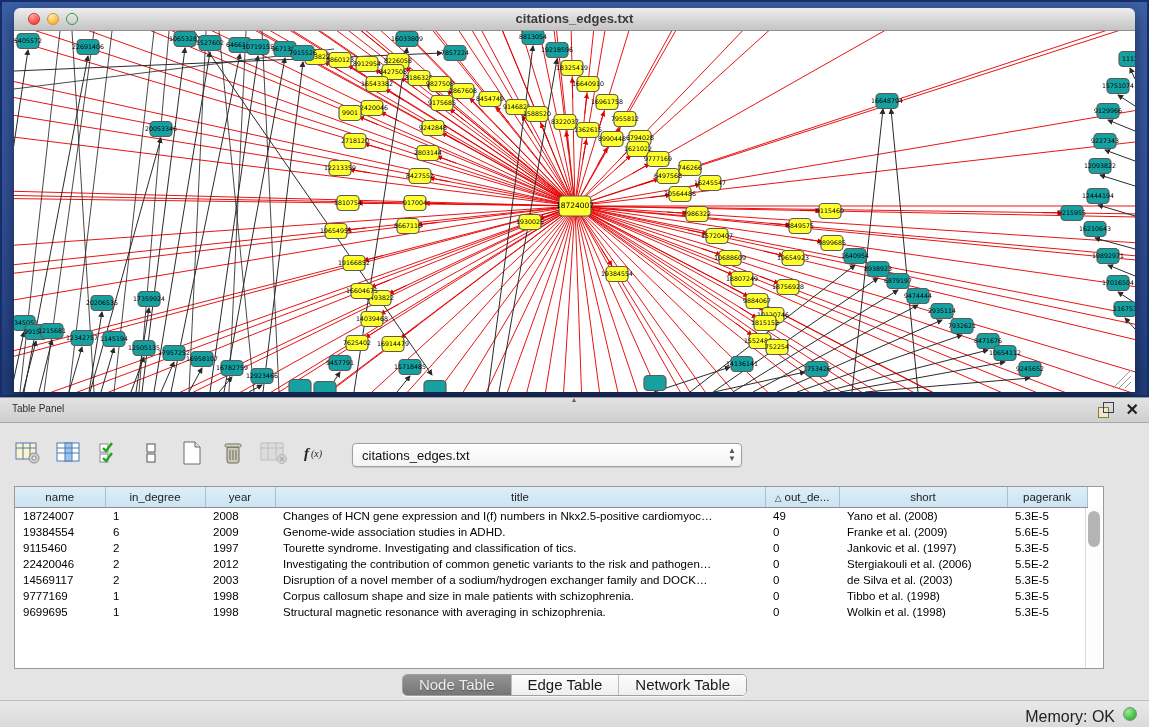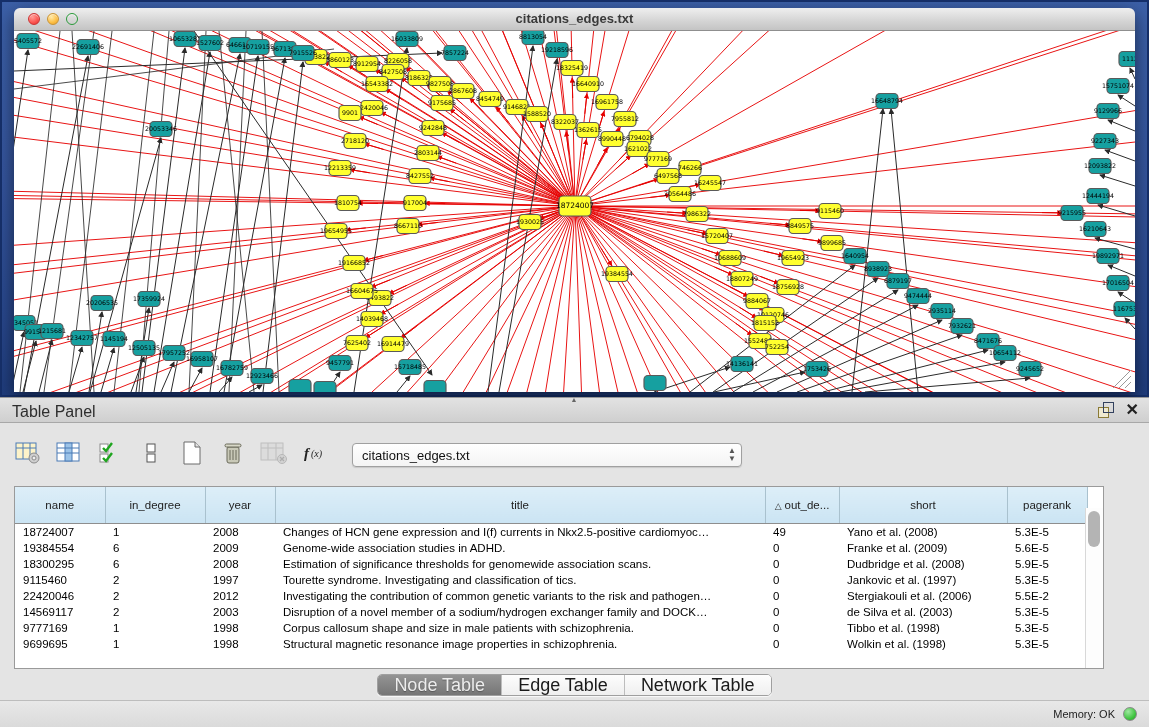--- a/index.html
+++ b/index.html
@@ -22,21 +22,21 @@
   .light.yellow{background:radial-gradient(circle at 35% 30%,#ffe9a8,#fdbd41 60%,#df9d33);border:1px solid #c99435;box-sizing:border-box;}
   .light.green{background:radial-gradient(circle at 35% 30%,#a5efa5,#34c749 60%,#27a337;);border:1px solid #2b9a3a;box-sizing:border-box;}
   .wtitle{position:absolute;left:0;right:0;top:3px;text-align:center;font-size:13px;color:#3a3a3a;font-weight:bold;}
   .gcanvas{position:relative;width:1121px;height:361px;background:#fff;overflow:hidden;}
   .gcanvas svg{display:block;}
   .grip{position:absolute;right:2px;bottom:2px;}
 
   
   .panel-header{position:absolute;left:0;top:397px;width:1149px;height:26px;box-sizing:border-box;
     background:linear-gradient(180deg,#e2e2e2,#cfcfcf);border-bottom:1px solid #a8a8a8;border-top:1px solid #9a9a9a;}
-  .panel-title{position:absolute;left:12px;top:5px;font-size:16px;color:#2e2e2e;}
+  .panel-title{position:absolute;left:12px;top:5px;font-size:10px;color:#2e2e2e;}
   .ph-icons{position:absolute;right:10px;top:4px;display:flex;gap:12px;align-items:center;}
   .float-icon{position:relative;width:16px;height:16px;}
   .float-icon .sq1{position:absolute;left:0;bottom:0;width:9px;height:9px;border:1.5px solid #8a7a35;background:#efe9cf;}
   .float-icon .sq2{position:absolute;right:0;top:0;width:9px;height:9px;border:1.5px solid #33415e;background:transparent;}
   .close-x{font-size:16px;font-weight:bold;color:#222;line-height:16px;cursor:default;}
   .splitter{position:absolute;left:568px;top:-1px;width:12px;height:5px;color:#666;font-size:7px;line-height:5px;text-align:center;}
 
   
   .panel-body{position:absolute;left:0;top:423px;width:1149px;height:277px;background:#e4e4e4;}
   .toolbar{position:absolute;left:14px;top:14px;height:36px;display:flex;align-items:center;gap:13px;}
@@ -47,40 +47,40 @@
   .combo .val{margin-left:9px;font-size:13px;color:#111;flex:1;overflow:hidden;white-space:nowrap;}
   .combo .stepper{width:18px;text-align:center;color:#555;font-size:8px;line-height:8px;border-left:0;}
 
   
   .tablewrap{position:absolute;left:14px;top:63px;width:1090px;height:183px;background:#fff;
     border:1px solid #9a9a9a;box-sizing:border-box;overflow:hidden;}
   table.grid{border-collapse:collapse;table-layout:fixed;width:1072px;}
   .c0{width:90px}.c1{width:100px}.c2{width:70px}.c3{width:490px}.c4{width:74px}.c5{width:168px}.c6{width:80px}
   table.grid th{height:20px;background:linear-gradient(180deg,#ddeef8,#cbe4f3);
     border-right:1px solid #a9c1ce;border-bottom:1px solid #8e8e8e;
-    font-size:11.5px;font-weight:normal;color:#222;text-align:center;padding:8px;overflow:hidden;white-space:nowrap;margin-left:16px;}
+    font-size:11.5px;font-weight:normal;color:#222;text-align:center;padding:0;overflow:hidden;white-space:nowrap;margin-left:16px;}
   table.grid td{height:16px;font-size:11.5px;color:#000;padding:0 0 0 8px;
     overflow:hidden;white-space:nowrap;line-height:16px;}
   .sort-glyph{font-size:9px;color:#333;margin-right:3px;}
   .vscroll{position:absolute;right:0;top:21px;bottom:0;width:17px;background:#fdfdfd;border-left:1px solid #d8d8d8;}
   .vthumb{position:absolute;left:2px;top:3px;width:12px;height:36px;border-radius:7px;background:#b4b4b4;}
 
   
   .tabsrow{position:absolute;left:0;top:251px;width:1149px;height:22px;text-align:center;}
   .segment{display:inline-flex;border:1px solid #9f9f9f;border-radius:5px;overflow:hidden;height:20px;
     background:#fff;box-shadow:0 1px 1px rgba(255,255,255,.8);}
-  .seg{padding:0 16px;font-size:18px;line-height:20px;color:#1a1a1a;background:linear-gradient(180deg,#fdfdfd,#efefef);
+  .seg{padding:0 16px;font-size:15px;line-height:20px;color:#1a1a1a;background:linear-gradient(180deg,#fdfdfd,#efefef);
     border-right:1px solid #bdbdbd;}
   .seg:last-child{border-right:0;}
   .seg.sel{background:linear-gradient(180deg,#949494,#767676);color:#ededed;text-shadow:0 1px 1px rgba(0,0,0,.3);}
 
   
   .statusbar{position:absolute;left:0;top:700px;width:1149px;height:27px;background:linear-gradient(180deg,#e8e8e8,#dadada);
     border-top:1px solid #bdbdbd;}
-  .mem{position:absolute;right:34px;top:7px;font-size:11px;color:#222;}
+  .mem{position:absolute;right:34px;top:7px;font-size:16px;color:#222;}
   .memdot{position:absolute;right:12px;top:6px;width:14px;height:14px;border-radius:50%;
     background:radial-gradient(circle at 35% 30%,#9fe8a0,#3cc33c 65%,#2a9a2a);border:1px solid #8a8a8a;box-sizing:border-box;}
 </style>
 </head>
 <body>
 
 <div class="stage">
 
   <div class="network-area">
     <div class="graph-window">
@@ -909,42 +909,33 @@
               <th><span class="sort-glyph">△</span>out_de...</th>
               <th>short</th>
               <th>pagerank</th>
             </tr>
           </thead>
         <tbody id="grid-body">
             <tr>
               <td>18724007</td>
               <td>1</td>
               <td>2008</td>
-              <td>Changes of HCN gene expression and I(f) currents in Nkx2.5-positive cardiomyoc…</td>
+              <td>Changes of HCN gene expression and I(f) numbers in Nkx2.5-positive cardiomyoc…</td>
               <td>49</td>
               <td>Yano et al. (2008)</td>
               <td>5.3E-5</td>
             </tr>
             <tr>
               <td>19384554</td>
               <td>6</td>
               <td>2009</td>
               <td>Genome-wide association studies in ADHD.</td>
               <td>0</td>
               <td>Franke et al. (2009)</td>
               <td>5.6E-5</td>
-            </tr>
-            <tr>
-              <td>18300295</td>
-              <td>6</td>
-              <td>2008</td>
-              <td>Estimation of significance thresholds for genomewide association scans.</td>
-              <td>0</td>
-              <td>Dudbridge et al. (2008)</td>
-              <td>5.9E-5</td>
             </tr>
             <tr>
               <td>9115460</td>
               <td>2</td>
               <td>1997</td>
               <td>Tourette syndrome. Investigating and classification of tics.</td>
               <td>0</td>
               <td>Jankovic et al. (1997)</td>
               <td>5.3E-5</td>
             </tr>
@@ -972,21 +963,21 @@
               <td>1998</td>
               <td>Corpus callosum shape and size in male patients with schizophrenia.</td>
               <td>0</td>
               <td>Tibbo et al. (1998)</td>
               <td>5.3E-5</td>
             </tr>
             <tr>
               <td>9699695</td>
               <td>1</td>
               <td>1998</td>
-              <td>Structural magnetic resonance image properties in schizophrenia.</td>
+              <td>Structural magnetic resonance with averaging in schizophrenia.</td>
               <td>0</td>
               <td>Wolkin et al. (1998)</td>
               <td>5.3E-5</td>
             </tr>
           </tbody>
       </table>
       <div class="vscroll">
         <div class="vthumb"></div>
       </div>
     </div>

